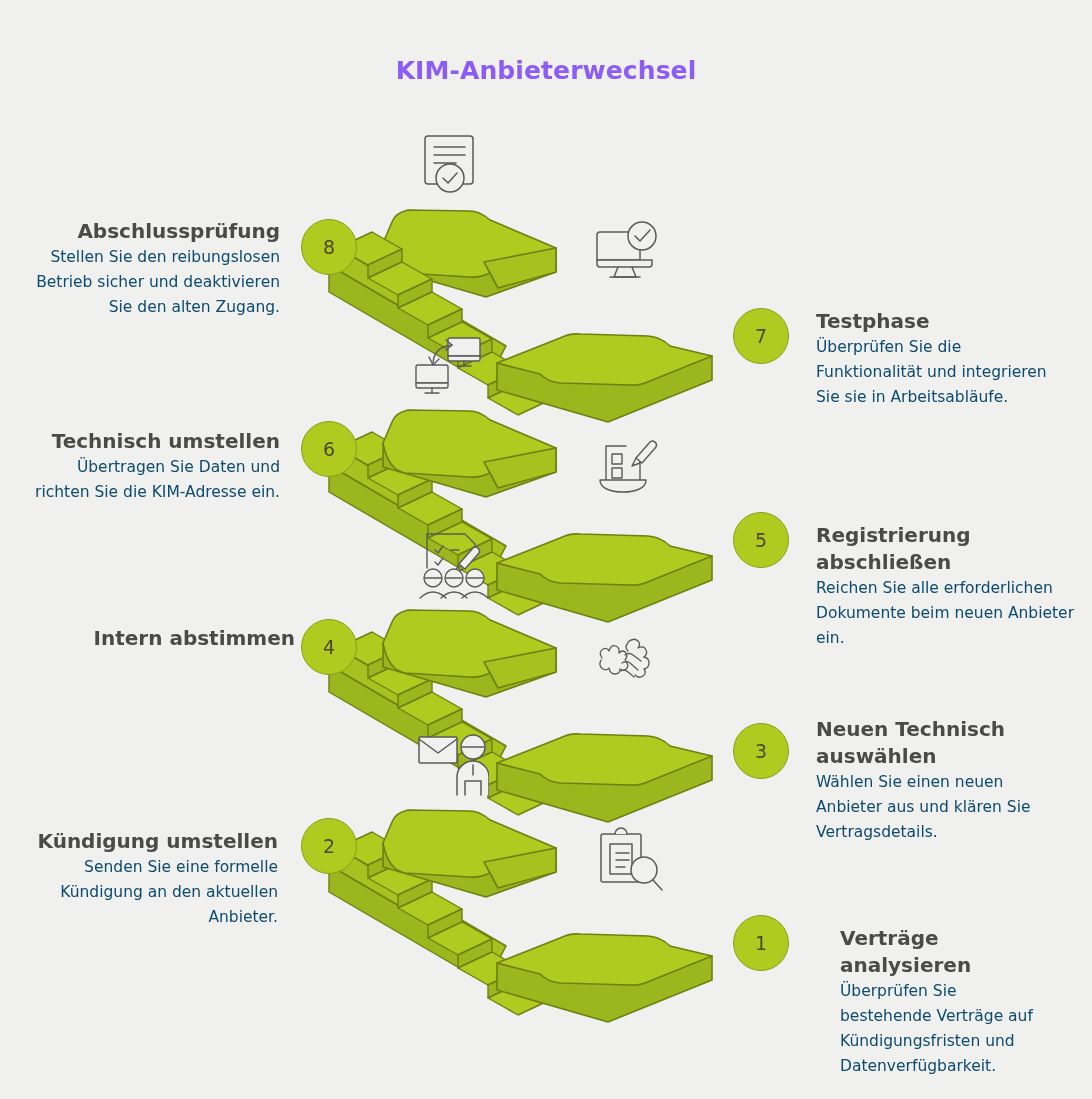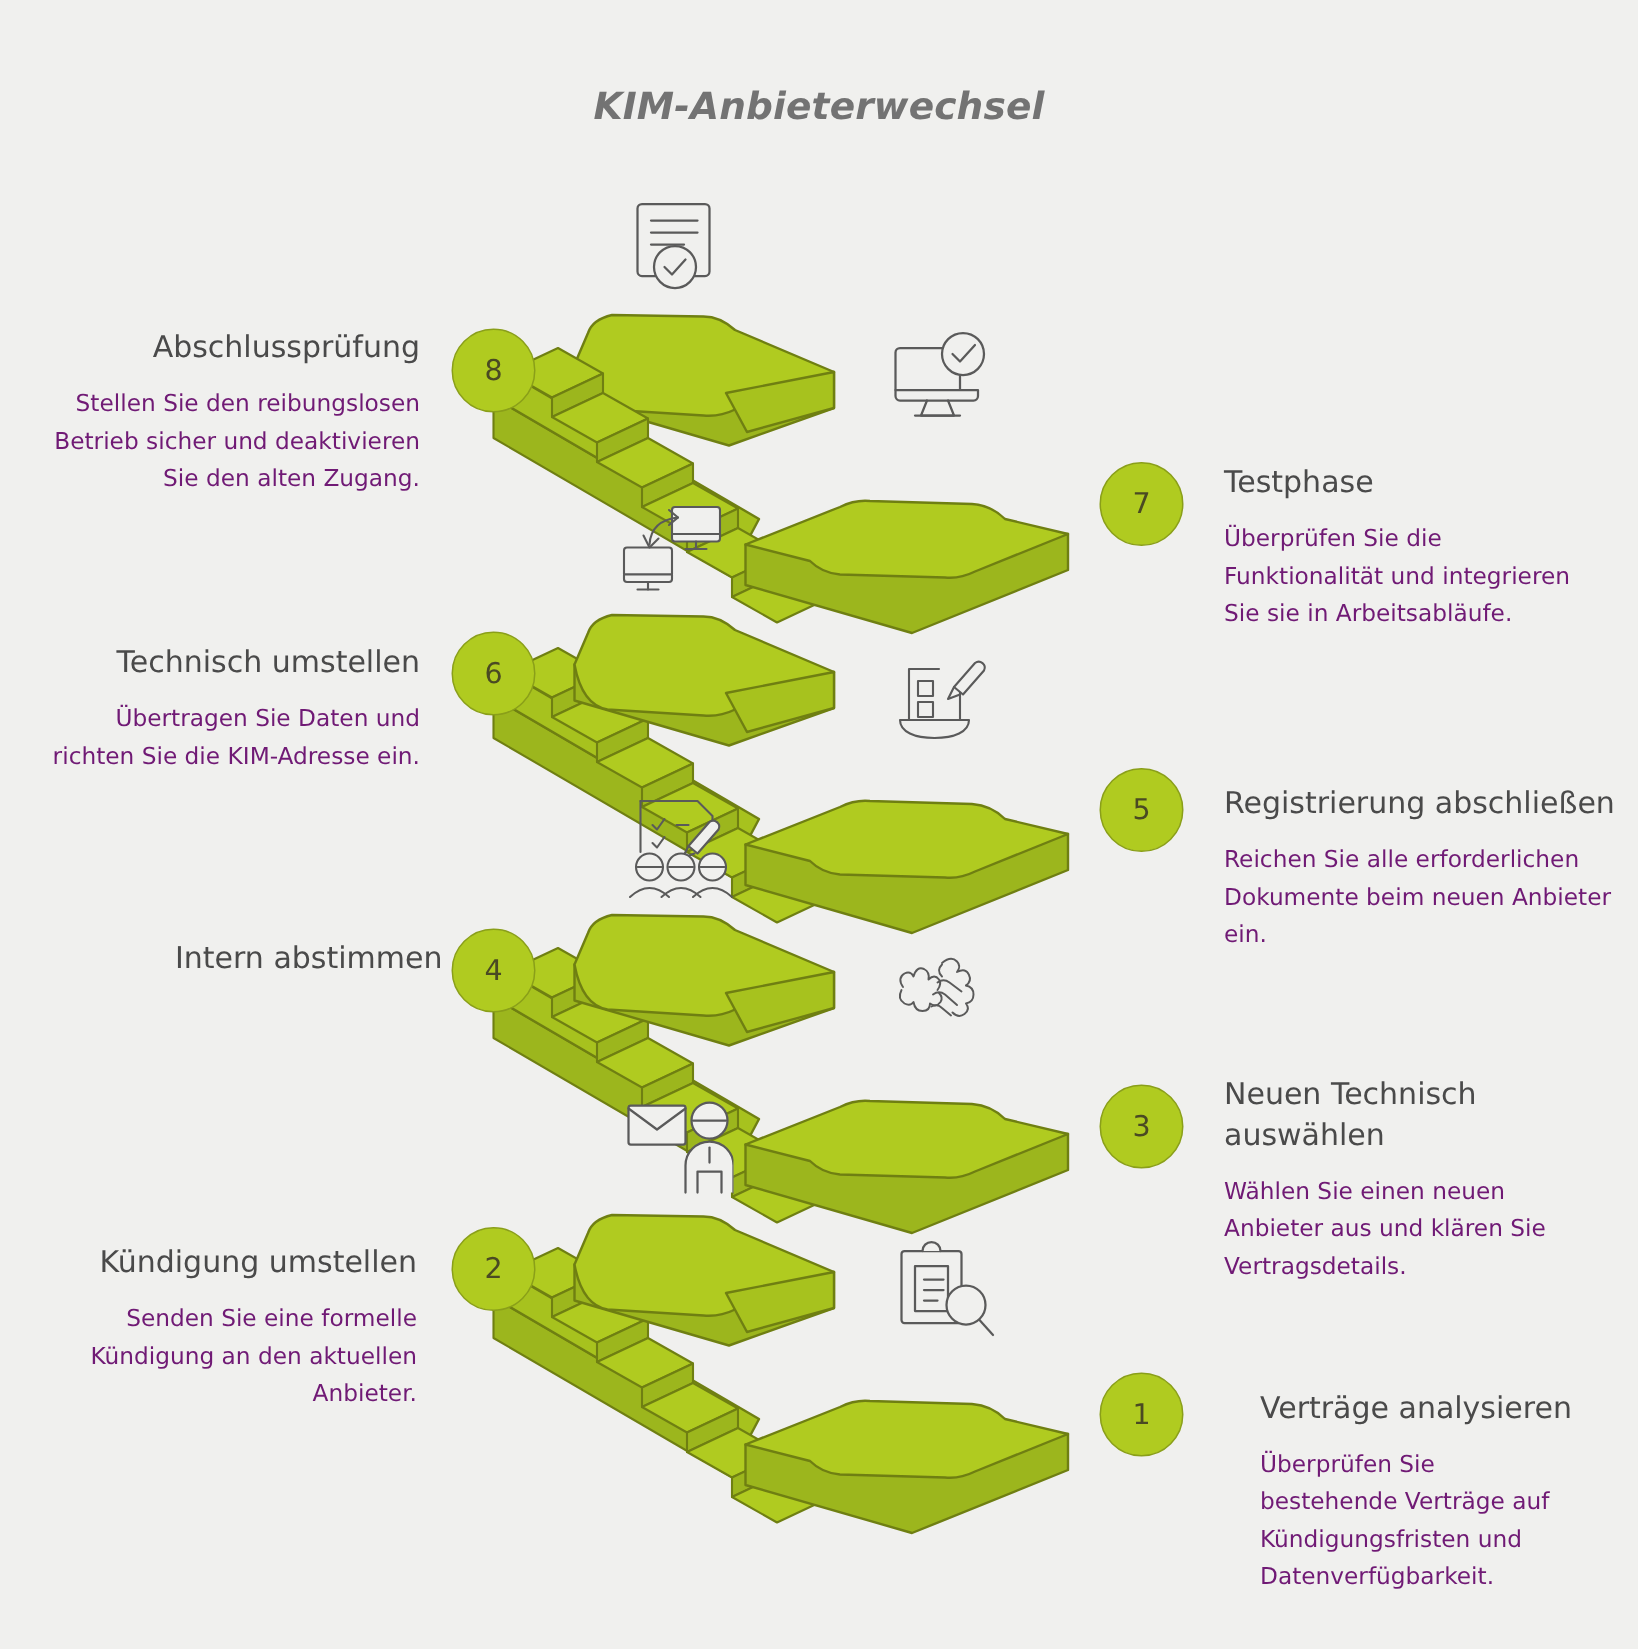--- a/index.html
+++ b/index.html
@@ -17,48 +17,46 @@
   }
 
   .page-title {
     position: absolute;
     top: 56px;
     left: 0;
     width: 1092px;
     text-align: center;
     font-size: 25px;
     font-weight: bold;
-    color: #737373;
+    color: #8b5cf6;
     letter-spacing: 0.1px;
-    font-style: italic;
   }
 
   #stair-svg {
     position: absolute;
     left: 0;
     top: 0;
     width: 1092px;
     height: 1099px;
   }
 
   
   .step {
     position: absolute;
   }
   .step .title {
     font-size: 20px;
-    font-weight: 400;
+    font-weight: 700;
     color: #4a4a4a;
     line-height: 1.35;
   }
   .step .desc {
     font-size: 15.5px;
-    color: #701a75;
+    color: #0c4a6e;
     line-height: 1.62;
-    margin-top: 12px;
   }
   .step.left {
     text-align: right;
   }
   .step.right {
     text-align: left;
   }
 
   
   .badge {

